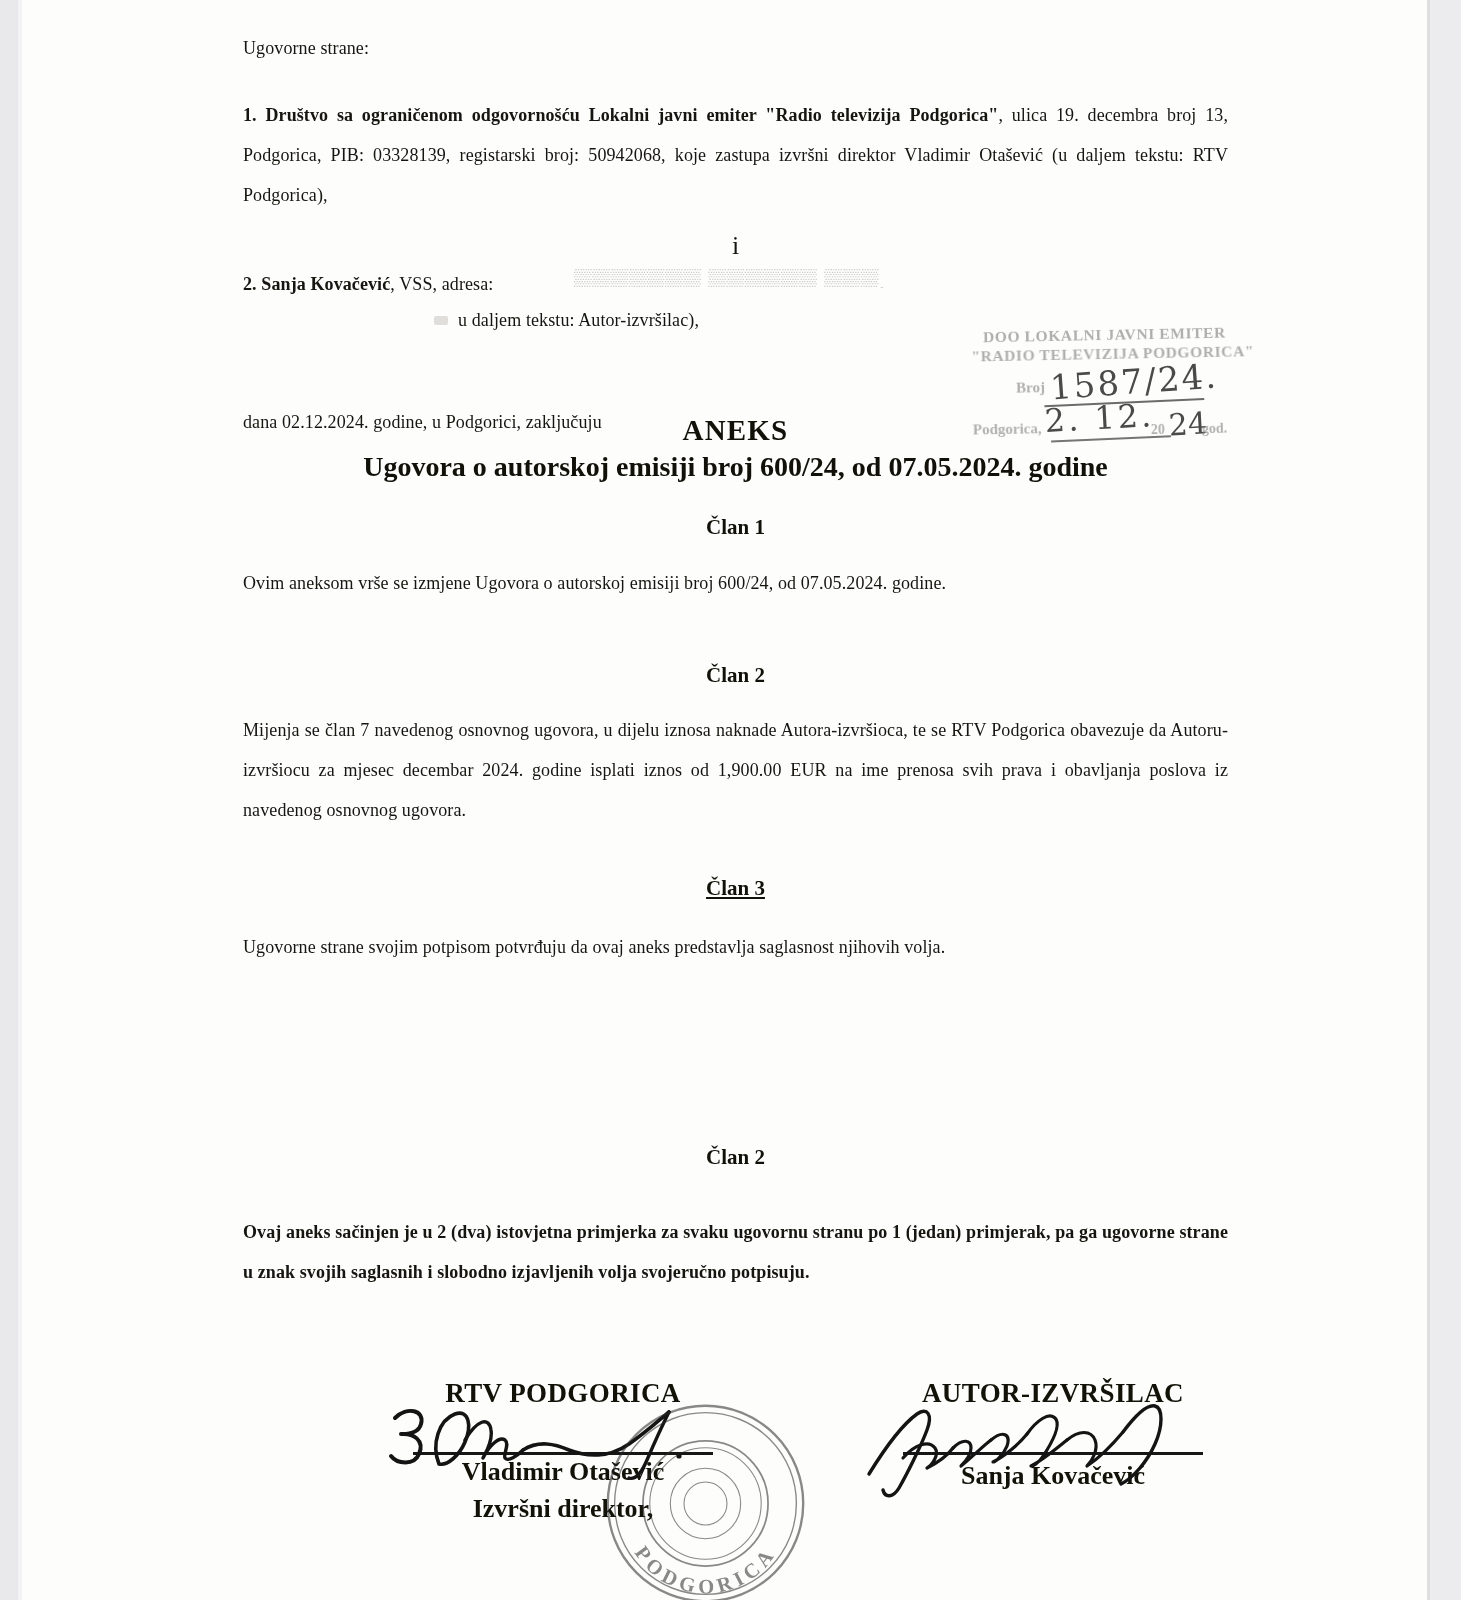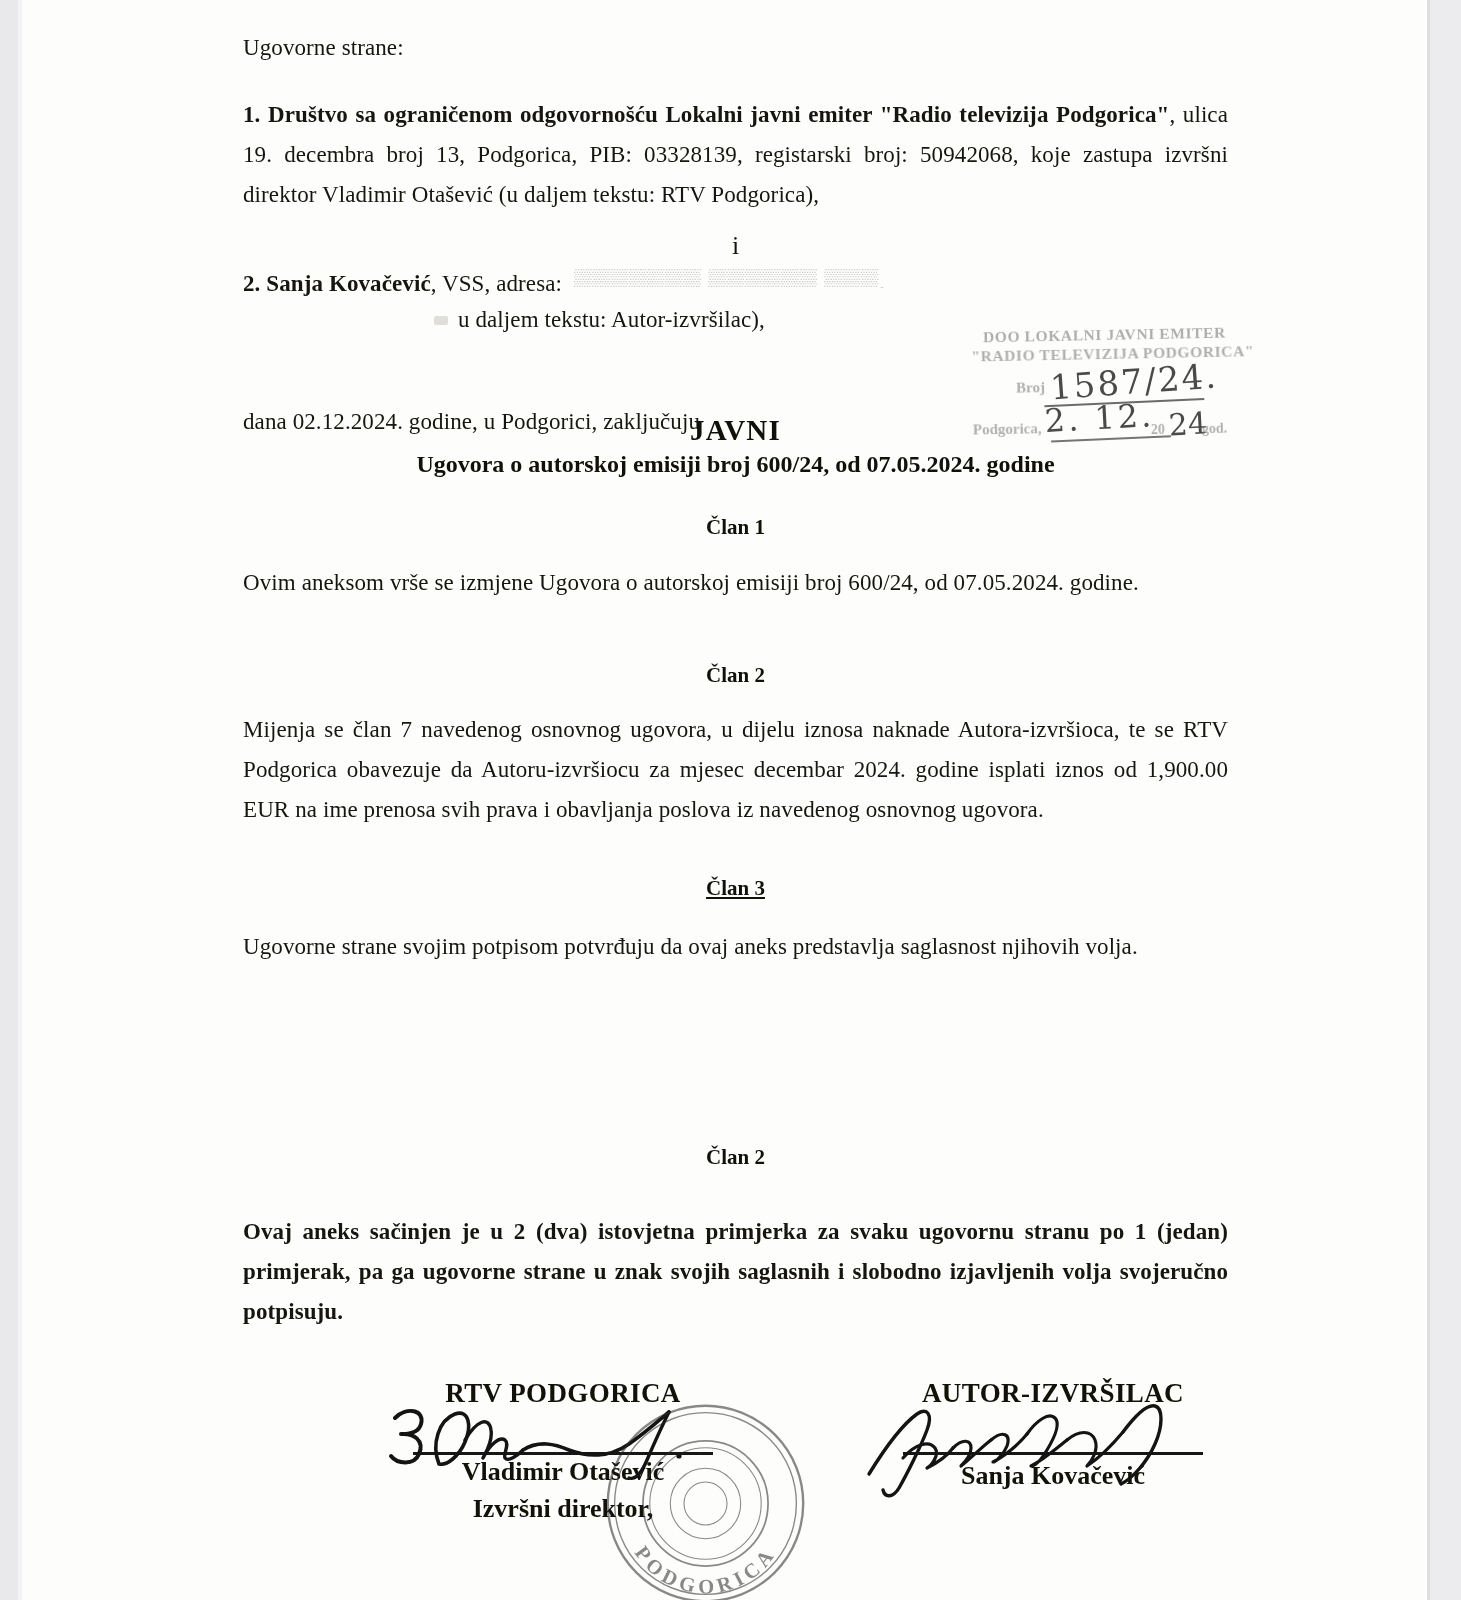--- a/index.html
+++ b/index.html
@@ -56,21 +56,21 @@
   
   #content {
     position: absolute;
     left: 243px;
     top: 0;
     width: 985px;
     height: 1600px;
   }
 
   .body-text {
-    font-size: 23px;
+    font-size: 18px;
     line-height: 40px;
     text-align: justify;
     text-justify: inter-word;
     letter-spacing: 0.1px;
     color: #16150f;
   }
   .body-text.nojust { text-align: left; }
 
   .bold { font-weight: bold; }
 
@@ -82,21 +82,21 @@
   }
 
   .aneks-title {
     font-size: 29px;
     font-weight: bold;
     text-align: center;
     letter-spacing: 1.2px;
     color: #121109;
   }
   .aneks-sub {
-    font-size: 24px;
+    font-size: 28px;
     font-weight: bold;
     text-align: center;
     color: #121109;
   }
 
   .connector-i {
     text-align: center;
     font-size: 26px;
     color: #16150f;
   }
@@ -262,21 +262,21 @@
     <div class="abs connector-i" style="top:231px;">i</div>
 
     <div class="abs body-text nojust" style="top:264px;">
       <span class="bold">2.</span><span> </span><span class="bold">Sanja Kovačević</span><span>, VSS, adresa:</span>
     </div>
 
     <div class="abs body-text nojust" style="top:300px; left:215px; width:770px;">u daljem tekstu: Autor-izvršilac),</div>
 
     <div class="abs body-text nojust" style="top:360px;margin-top:42px;">dana 02.12.2024. godine, u Podgorici, zaključuju</div>
 
-    <div class="abs aneks-title" style="top:414px;">JAVNI</div>
+    <div class="abs aneks-title" style="top:414px;">ANEKS</div>
     <div class="abs aneks-sub" style="top:451px;">Ugovora o autorskoj emisiji broj 600/24, od 07.05.2024. godine</div>
 
     <div class="abs heading-clan" style="top:515px;">Član 1</div>
     <div class="abs body-text" style="top:563px;">Ovim aneksom vrše se izmjene Ugovora o autorskoj emisiji broj 600/24, od 07.05.2024. godine.</div>
 
     <div class="abs heading-clan" style="top:663px;">Član 2</div>
     <div class="abs body-text" style="top:710px;">Mijenja se član 7 navedenog osnovnog ugovora, u dijelu iznosa naknade Autora-izvršioca, te se RTV Podgorica obavezuje da Autoru-izvršiocu za mjesec decembar 2024. godine isplati iznos od 1,900.00 EUR na ime prenosa svih prava i obavljanja poslova iz navedenog osnovnog ugovora.</div>
 
     <div class="abs heading-clan" style="top:876px;text-decoration:underline;">Član 3</div>
     <div class="abs body-text" style="top:927px;">Ugovorne strane svojim potpisom potvrđuju da ovaj aneks predstavlja saglasnost njihovih volja.</div>

